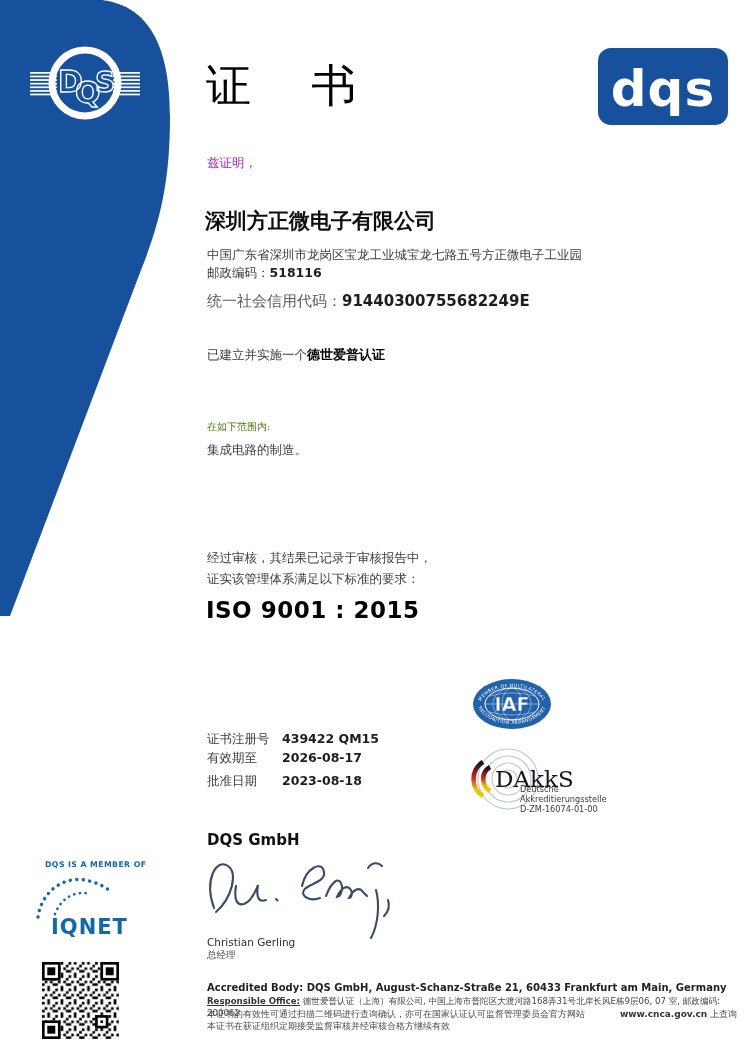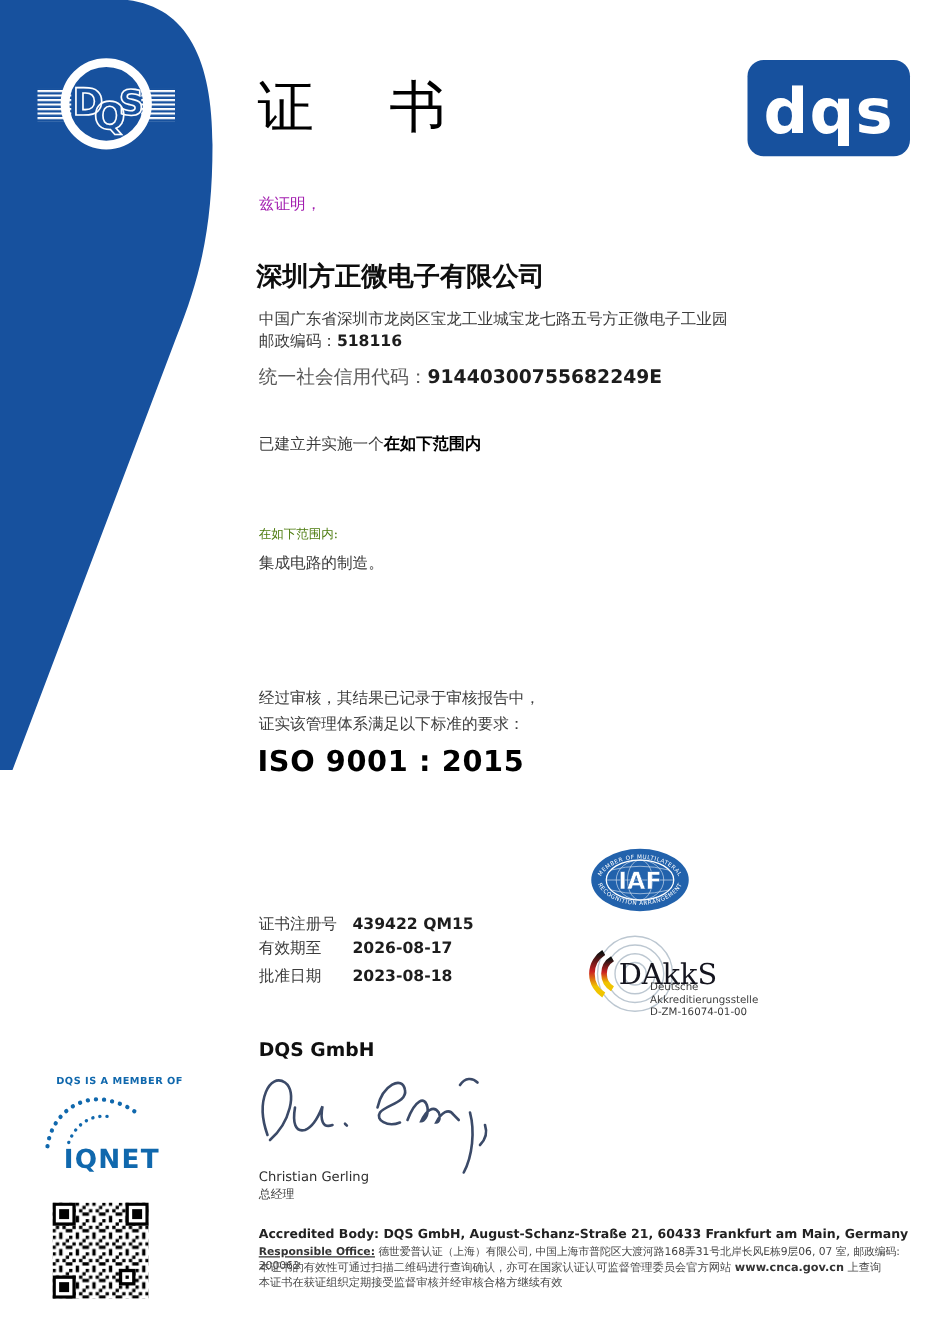--- a/index.html
+++ b/index.html
@@ -27,21 +27,21 @@
   .detail-row{left:207px;font-size:12.5px;color:#3c3c3c;width:340px;}
   .detail-row .lbl{display:inline-block;width:75px;}
   .dqs-gmbh{left:207px;top:831px;font-size:15px;font-weight:bold;color:#101010;}
   .signer{left:207px;top:936px;font-size:10.5px;color:#2e2e2e;}
   .signer-title{left:207px;top:949px;font-size:9.5px;color:#3c3c3c;}
   .member-caption{left:45px;top:860px;font-size:7.8px;font-weight:bold;color:#1068ad;letter-spacing:.4px;}
   .f-accredited{left:207px;top:982px;font-size:10px;font-weight:600;color:#222;}
   .f-resp{left:207px;top:996px;font-size:8.6px;color:#454545;}
   .f-resp .rl{font-weight:bold;color:#333;text-decoration:underline;}
   .f-line{left:207px;font-size:9px;color:#4a4a4a;}
-  .f-line .url{font-family:"DejaVu Sans",sans-serif;font-weight:bold;color:#333;}
+  .f-line .url{font-family:"DejaVu Sans",sans-serif;font-weight:bold;color:#333;margin-left:32px;}
 </style>
 </head>
 <body>
 
 <div class="page">
 
   <svg class="abs" style="left:0;top:0;" width="200" height="630" viewBox="0 0 200 630">
     <path d="M0 0 H102 C150 6 170 48 170 116 C170 180 161 220 141 270 L10 616 L0 616 Z" fill="#17519E"></path>
     <g>
       <defs>
@@ -72,21 +72,21 @@
   <div class="abs company-name sans">深圳方正微电子有限公司</div>
   <div class="abs address serif">中国广东省深圳市龙岗区宝龙工业城宝龙七路五号方正微电子工业园</div>
   <div class="abs postal serif">
     <span>邮政编码：</span><span class="val">518116</span>
   </div>
   <div class="abs credit serif">
     <span>统一社会信用代码：</span><span class="val">91440300755682249E</span>
   </div>
 
   <div class="abs statement serif">
-    <span>已建立并实施一个</span><b>在如下范围内</b>
+    <span>已建立并实施一个</span><b>德世爱普认证</b>
   </div>
   <div class="abs scope-intro serif">在如下范围内:</div>
   <div class="abs scope serif">集成电路的制造。</div>
   <div class="abs audit1 serif">经过审核，其结果已记录于审核报告中，</div>
   <div class="abs audit2 serif">证实该管理体系满足以下标准的要求：</div>
   <div class="abs standard sans">ISO 9001 : 2015</div>
 
   <div class="abs detail-row serif" style="top:704px;margin-top:27px;">
     <span class="lbl">证书注册号</span><span class="val">439422 QM15</span>
   </div>

